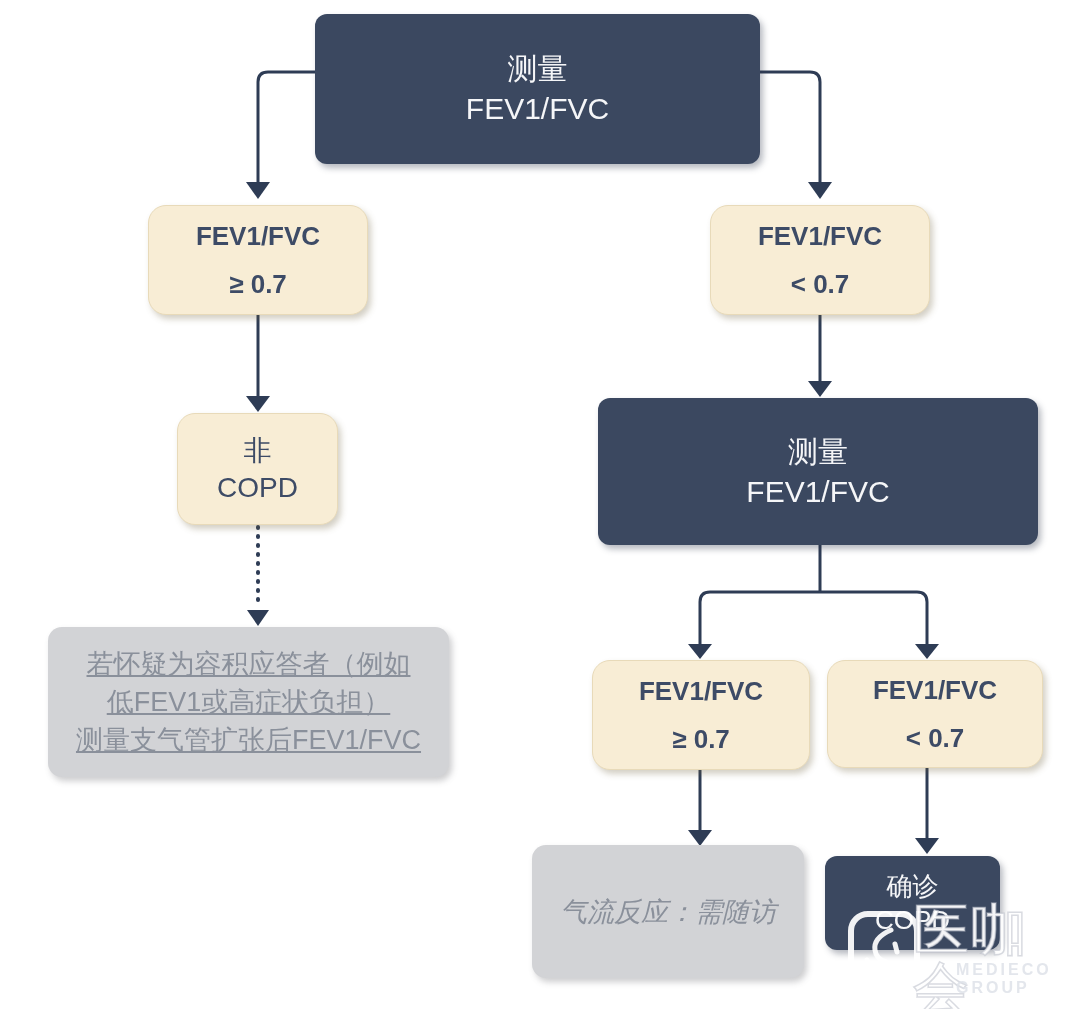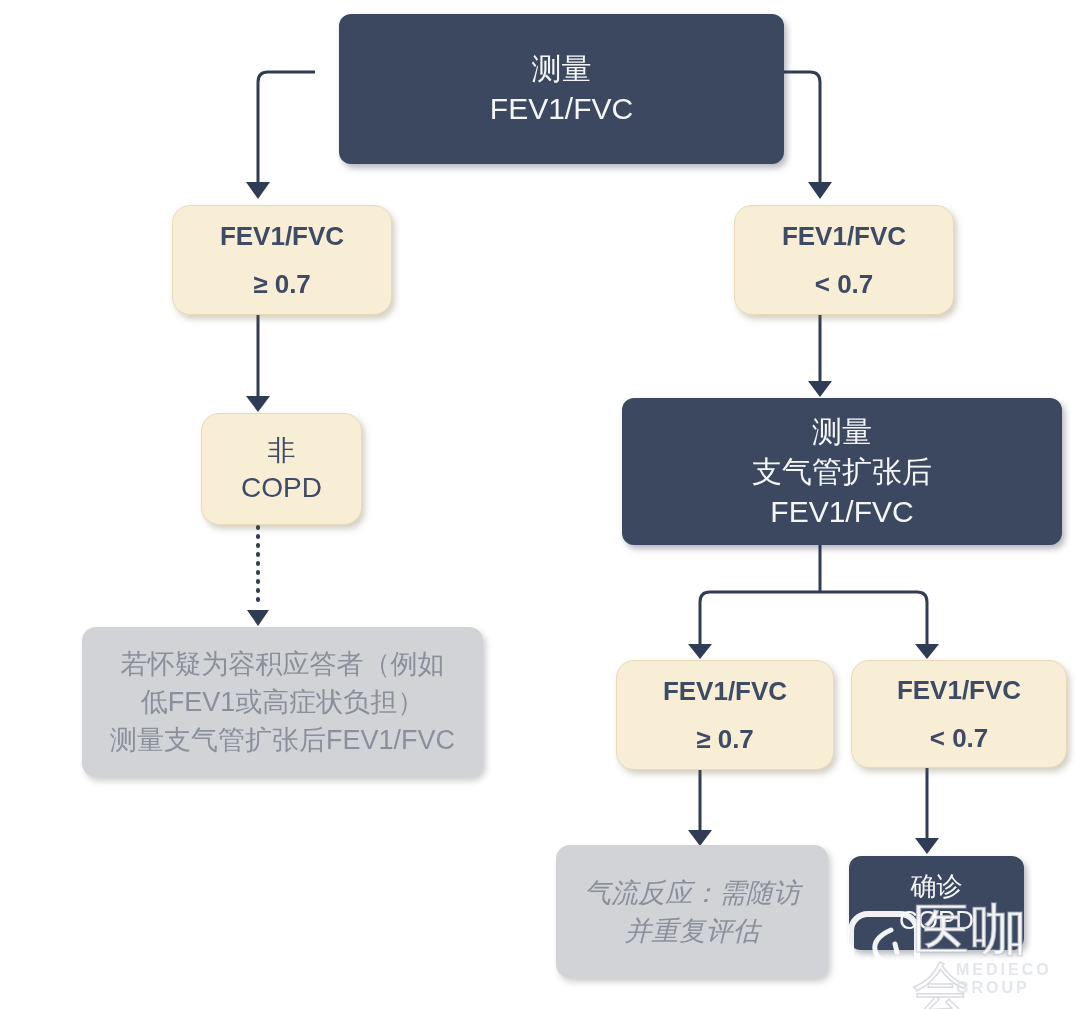--- a/index.html
+++ b/index.html
@@ -6,21 +6,21 @@
   .canvas{
     position:relative;width:1080px;height:1009px;background:#ffffff;overflow:hidden;
     font-family:"Liberation Sans","DejaVu Sans",sans-serif;
   }
   .connectors{position:absolute;left:0;top:0;pointer-events:none;}
   .connector{stroke:var(--arrow,#2e3c55);stroke-width:3;fill:none;}
   .connector.dotted{stroke-width:4;stroke-dasharray:1 8;stroke-linecap:round;}
   .arrowhead{fill:var(--arrow,#2e3c55);stroke:none;}
   .node{
     position:absolute;box-sizing:border-box;display:flex;flex-direction:column;
-    align-items:center;justify-content:center;text-align:center;margin-left:24px;
+    align-items:center;justify-content:center;text-align:center;
   }
   .node .line{white-space:nowrap;}
   .dark{
     background:var(--navy,#3b4860);color:var(--navy_text,#f5f6f8);
     border-radius:12px;box-shadow:3px 4px 6px rgba(45,55,75,0.35);
     font-size:30px;line-height:40px;font-weight:400;
   }
   .cream{
     background:var(--cream,#f8edd5);color:var(--cream_text,#3d4b66);
     border:1px solid var(--cream_border,#e8dab9);
@@ -96,45 +96,43 @@
   <div class="node cream" style="left:710px;top:205px;width:220px;height:110px;">
     <div class="line">FEV1/FVC</div>
     <div class="line">&lt; 0.7</div>
   </div>
 
   <div class="node cream regular" style="left:177px;top:413px;width:161px;height:112px;">
     <div class="line">非</div>
     <div class="line">COPD</div>
   </div>
 
-  <div class="node gray" style="left:58px;top:627px;width:401px;height:150px;">
+  <div class="node gray" style="left:48px;top:627px;width:401px;height:150px;text-decoration:underline;">
     <div class="line">若怀疑为容积应答者（例如</div>
     <div class="line">低FEV1或高症状负担）</div>
     <div class="line">测量支气管扩张后FEV1/FVC</div>
   </div>
 
   <div class="node dark" style="left:598px;top:398px;width:440px;height:147px;">
     <div class="line">测量</div>
-    <div class="line">支气管扩张后</div>
     <div class="line">FEV1/FVC</div>
   </div>
 
   <div class="node cream" style="left:592px;top:660px;width:218px;height:110px;">
     <div class="line">FEV1/FVC</div>
     <div class="line">≥ 0.7</div>
   </div>
 
   <div class="node cream" style="left:827px;top:660px;width:216px;height:108px;">
     <div class="line">FEV1/FVC</div>
     <div class="line">&lt; 0.7</div>
   </div>
 
   <div class="node gray" style="left:532px;top:845px;width:272px;height:133px;font-style:italic;">
     <div class="line">气流反应：需随访</div>
-    <div class="line">并重复评估</div>
   </div>
 
   <div class="node dark small" style="left:825px;top:856px;width:175px;height:94px;">
     <div class="line">确诊</div>
     <div class="line">COPD</div>
   </div>
 
   <div class="watermark">
     <svg class="wm-icon" width="78" height="82" viewBox="0 0 78 82">
       <rect x="6" y="6" width="66" height="70" rx="17" fill="none" stroke="rgba(255,255,255,0.93)" stroke-width="6"></rect>

